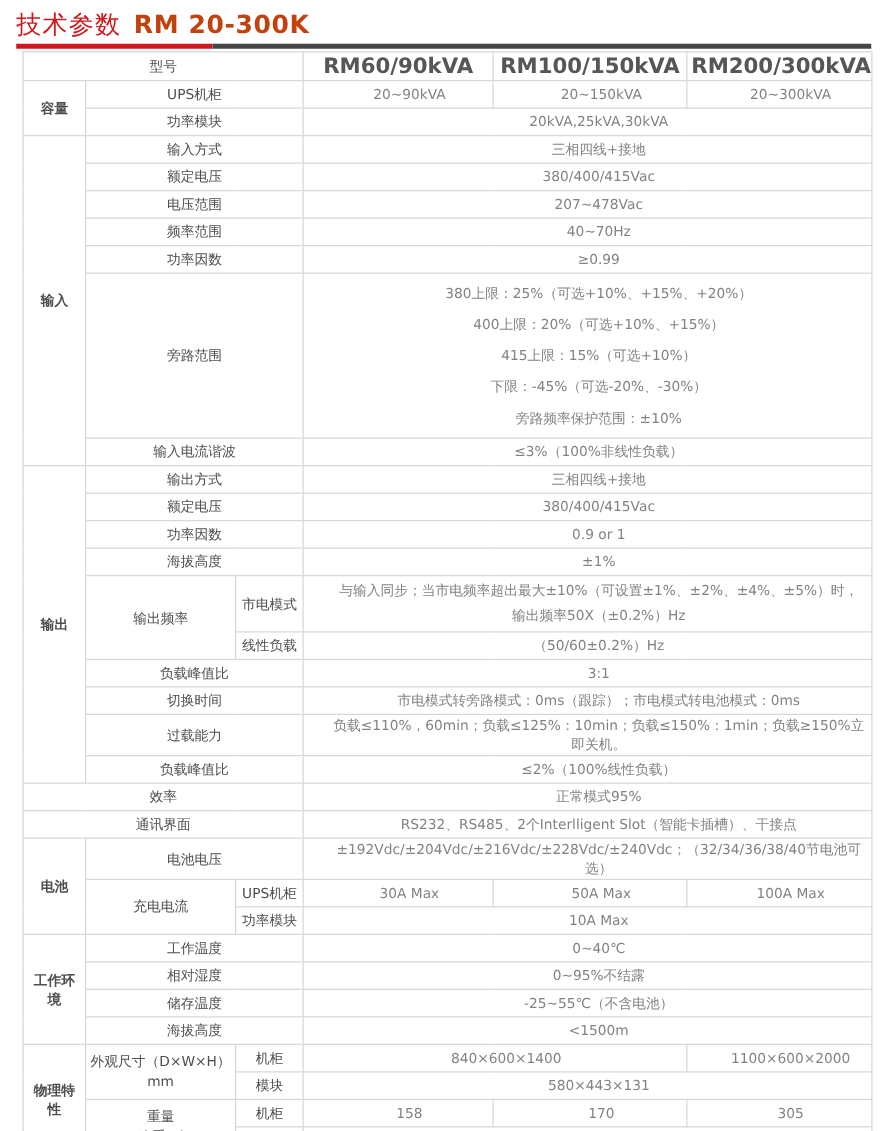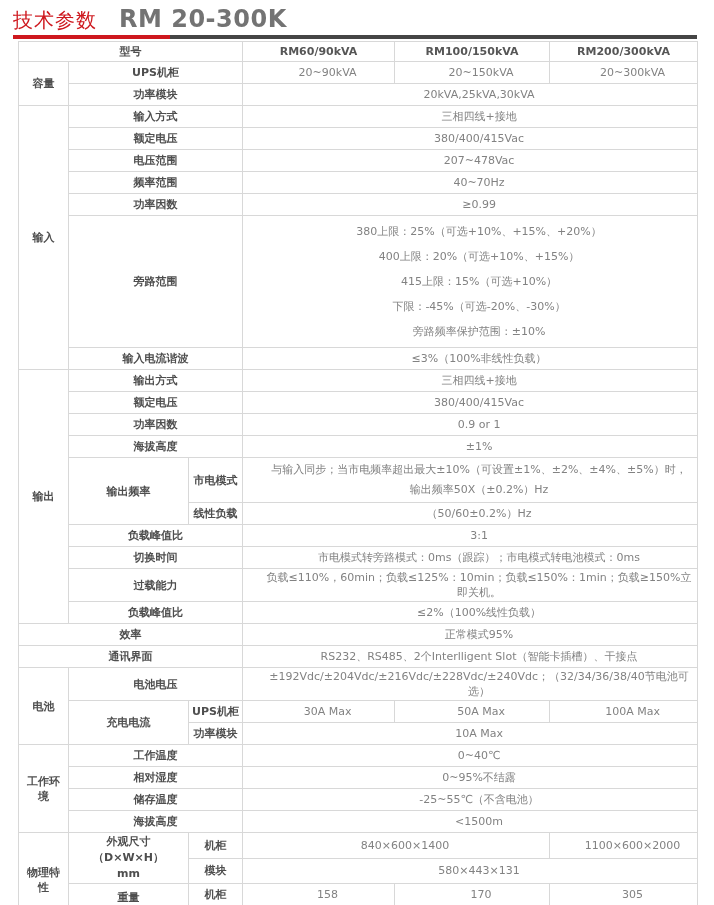--- a/index.html
+++ b/index.html
@@ -4,21 +4,21 @@
 <style>
   html,body{margin:0;padding:0;background:#ffffff;}
   body{
     width:714px;height:905px;position:relative;
     font-family:"DejaVu Sans","Liberation Sans",sans-serif;
     -webkit-font-smoothing:antialiased;
   }
   .page{position:absolute;left:13px;top:0;width:688px;}
   .title{margin-top:6px;height:26px;line-height:26px;white-space:nowrap;}
   .title .t-zh{font-size:20px;font-weight:400;color:#ce181e;letter-spacing:1px;}
-  .title .t-model{font-size:24px;font-weight:700;color:#737373;margin-left:22px;letter-spacing:0.5px;}
+  .title .t-model{font-size:20px;font-weight:700;color:#c2410c;margin-left:10px;letter-spacing:0.5px;}
   .rule{display:flex;height:4px;margin-top:3px;width:684px;}
   .rule .seg-red{width:157px;background:#ce181e;}
   .rule .seg-dark{flex:1;background:#454545;}
 
   table.spec{
     border-collapse:collapse;table-layout:fixed;
     width:679px;margin-left:5px;margin-top:2px;
     font-size:11px;
   }
   .spec td{
@@ -26,23 +26,23 @@
     text-align:center;vertical-align:middle;
     padding:1px 3px;overflow:hidden;
     color:#828282;
   }
   .spec tr{height:22px;}
   .spec tr.r-head{height:20px;}
   .spec tr.r-bypass{height:132px;}
   .spec tr.r-mains{height:45px;}
   .spec tr.gs > td{border-top:1px solid #b2b2b2;}
   .spec{border:1px solid #c4c4c4;}
-  td.lbl{font-weight:bold;color:#4e4e4e;}
+  td.lbl{font-weight:normal;color:#4e4e4e;}
   td.grp{font-weight:bold;color:#4e4e4e;}
-  td.mdl{font-weight:bold;color:#565656;font-size:11px;}
+  td.mdl{font-weight:bold;color:#565656;font-size:17px;}
   td.val{color:#828282;padding-left:21px;}
   .ml{line-height:25px;color:#828282;}
   .ml2{line-height:20px;color:#828282;}
   .lbl .sub-line{line-height:16px;}
 </style>
 </head>
 <body>
 
 <div class="page">
   <div class="title">

